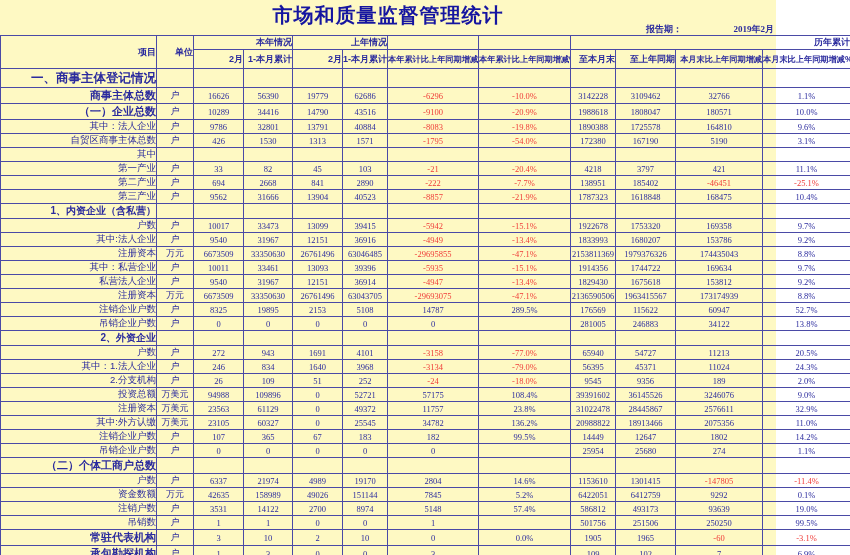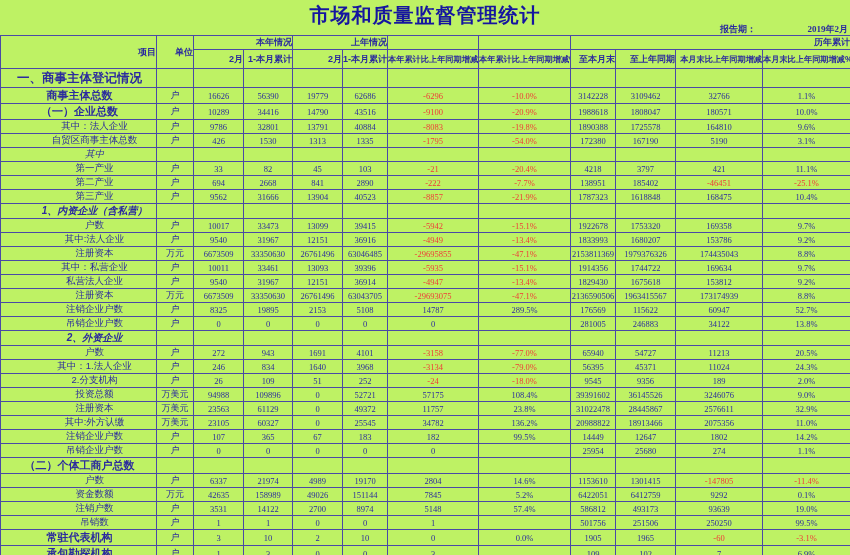--- a/index.html
+++ b/index.html
@@ -2,21 +2,21 @@
 <html><head>
 <meta charset="utf-8">
 <style>
   * { margin:0; padding:0; box-sizing:border-box; }
   html,body { background:#fff; }
   body {
     width:850px; height:555px; overflow:hidden;
     font-family:"Liberation Serif","DejaVu Serif",serif;
     color:#2b2b9e;
   }
-  .page { width:850px; height:555px; position:relative; background:#bef264; }
+  .page { width:776px; height:555px; position:relative; background:#fef9c3; }
 
   .titlebar { text-align:center; padding-top:2px; height:24px; }
   .titlebar h1 {
     font-size:20px; font-weight:bold; color:#1515a0; letter-spacing:1px;
     font-family:"Liberation Sans","DejaVu Sans",sans-serif;
   }
   .period {
     height:10px; display:flex; justify-content:flex-end; align-items:center;
     font-size:9px; color:#2b2b9e; padding-right:2px; font-weight:bold;
   }
@@ -36,23 +36,23 @@
     font-family:"Liberation Sans","DejaVu Sans",sans-serif;
     font-weight:bold; text-align:right; vertical-align:middle;
     font-size:9px;
   }
   tr.hr1 th { height:12px; }
   tr.hr2 th { height:19px; }
   tr.hr2 th.thsm { font-size:8.2px; }
 
   td.lbl {
     font-family:"Liberation Sans","DejaVu Sans",sans-serif;
-    font-size:9.5px; text-align:center; padding-left:2px; vertical-align:middle;
-  }
-  td.ind1 { padding-left:32px;font-style:italic; }
+    font-size:9.5px; text-align:right; padding-left:2px; vertical-align:middle;
+  }
+  td.ind1 { padding-left:32px; }
   td.ind2 { padding-left:32px; }
   td.unit { font-size:9px; text-align:center; font-family:"Liberation Sans","DejaVu Sans",sans-serif; }
   td.val  { font-size:8.5px; text-align:center; }
   td.val.neg { color:#ef3b38;margin-top:14px; }
 
   tbody tr td { height:12px; }
   tr.r-section td { height:19px; }
   tr.r-section td.lbl { font-size:12.5px; font-weight:bold; }
   tr.r-major td { height:16px; }
   tr.r-major td.lbl { font-size:11px; font-weight:bold;margin-top:35px; }
@@ -167,21 +167,21 @@
           <td class="val">1725578</td>
           <td class="val">164810</td>
           <td class="val">9.6%</td>
         </tr>
         <tr>
           <td class="lbl ind2">自贸区商事主体总数</td>
           <td class="unit">户</td>
           <td class="val">426</td>
           <td class="val">1530</td>
           <td class="val">1313</td>
-          <td class="val">1335</td>
+          <td class="val">1571</td>
           <td class="val neg">-1795</td>
           <td class="val neg">-54.0%</td>
           <td class="val">172380</td>
           <td class="val">167190</td>
           <td class="val">5190</td>
           <td class="val">3.1%</td>
         </tr>
         <tr>
           <td class="lbl ind1">其中</td>
           <td class="unit"></td>

